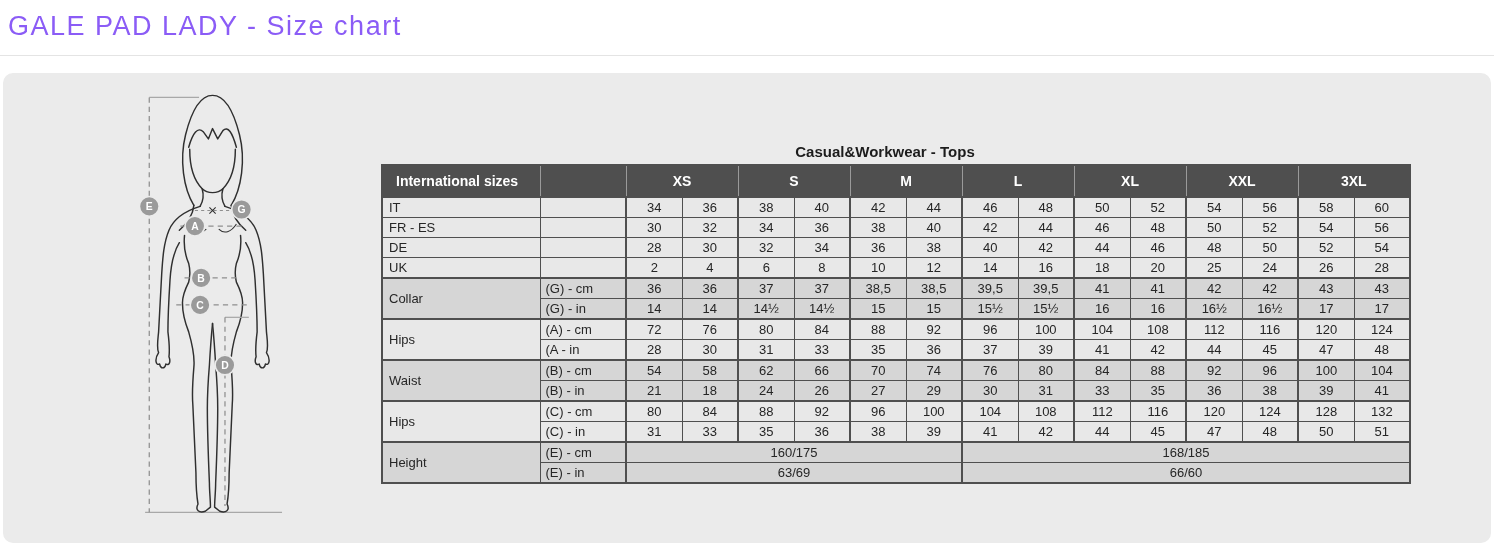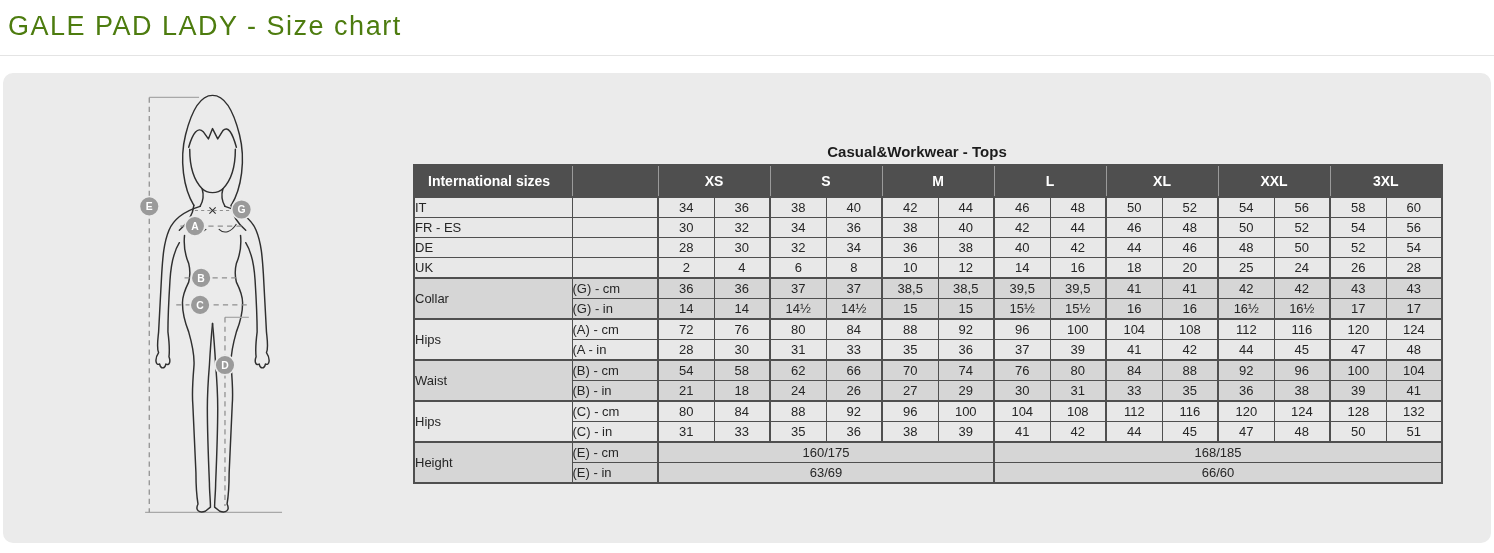--- a/index.html
+++ b/index.html
@@ -1,43 +1,43 @@
 <!DOCTYPE html>
 <html><head>
 <meta charset="utf-8">
 <style>
   html,body{margin:0;padding:0;background:#ffffff;}
   body{width:1494px;height:553px;overflow:hidden;font-family:"Liberation Sans",sans-serif;position:relative;}
 
   .page-header{padding:10px 0 13px 8px;border-bottom:1px solid #e4e4e4;}
-  .page-title{font-size:27px;line-height:32px;font-weight:300;color:#4d7c0f;letter-spacing:1.5px;font-family:"Liberation Sans",sans-serif;}
+  .page-title{font-size:27px;line-height:32px;font-weight:300;color:#8b5cf6;letter-spacing:1.5px;font-family:"Liberation Sans",sans-serif;}
 
   .content-panel{position:relative;margin:17px 3px 0 3px;height:470px;background:#ebebeb;border-radius:10px;}
 
   
   .figure-wrap{position:absolute;left:130px;top:12px;}
   .body{fill:none;stroke:#2f2f2f;stroke-width:1.4;stroke-linecap:round;stroke-linejoin:round;}
   .thin{fill:none;stroke:#2f2f2f;stroke-width:1;}
   .dash{fill:none;stroke:#8f8f8f;stroke-width:1.2;stroke-dasharray:5 4;}
   .dash-sm{fill:none;stroke:#8f8f8f;stroke-width:1;stroke-dasharray:3 3;}
   .solid-gray{fill:none;stroke:#a8a8a8;stroke-width:1.2;}
   .badge-circle{fill:#9a9a9a;stroke:#ebebeb;stroke-width:1.5;}
   .badge-text{fill:#ffffff;font-size:10px;font-weight:bold;text-anchor:middle;font-family:"Liberation Sans",sans-serif;}
 
   
-  .table-wrap{position:absolute;left:410px;top:70px;width:1008px;}
+  .table-wrap{position:absolute;left:378px;top:70px;width:1008px;}
   .table-title{font-weight:bold;font-size:15px;color:#1c1c1c;text-align:center;margin-bottom:4px;letter-spacing:0;}
   table.size-table{border-collapse:collapse;table-layout:fixed;width:1028px;border:2px solid #4f4f4f;}
   .size-table th,.size-table td{border:1px solid #4f4f4f;padding:0;height:19px;font-size:13px;text-align:center;color:#262626;white-space:nowrap;overflow:hidden;line-height:19px;}
   .size-table th{background:#4f4f4f;color:#ffffff;height:30px;font-size:14px;font-weight:bold;border:1px solid #9a9a9a;border-bottom:2px solid #4f4f4f;line-height:30px;}
   .size-table th.corner{text-align:left;padding-left:13px;}
   .size-table tr.light td{background:#e8e8e8;}
   .size-table tr.dark td{background:#d6d6d6;}
-  .size-table td.rowlabel{text-align:left;padding-left:0;}
-  .size-table td.unitcell{text-align:left;}
+  .size-table td.rowlabel{text-align:left;padding-left:6px;}
+  .size-table td.unitcell{text-align:left;padding-left:5px;}
   .size-table td.val-first{border-left:2px solid #4f4f4f;}
   .size-table td.pair-first{border-left:2px solid #4f4f4f;}
   .size-table td.pair-second{border-left:1px solid #8f8f8f;}
   .size-table tr.group-first td{border-top:2px solid #4f4f4f;}
 </style>
 </head>
 <body>
 
 <div class="page-header">
   <div class="page-title">GALE PAD LADY - Size chart</div>

